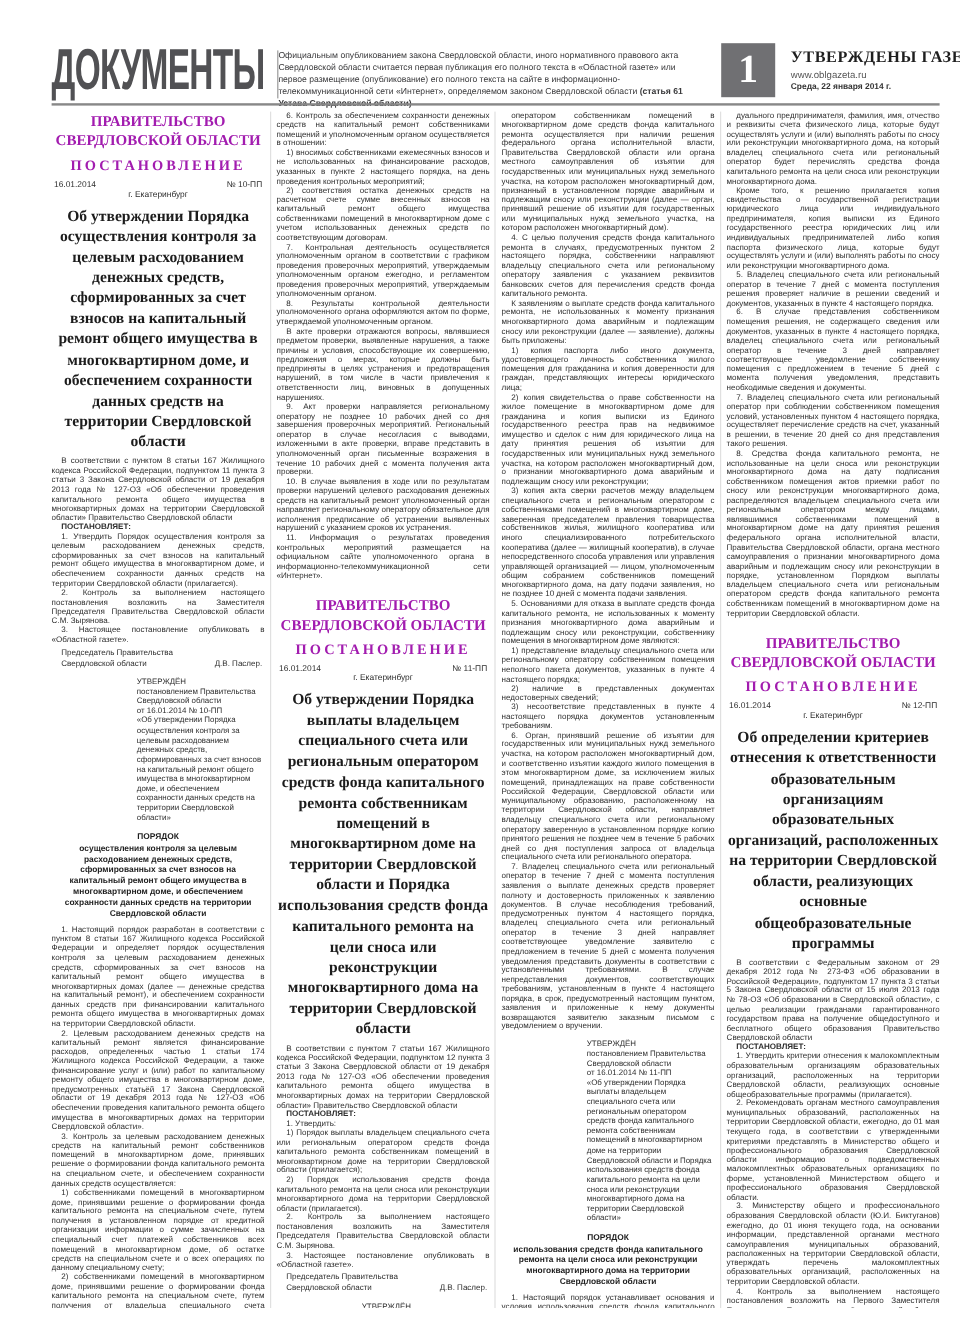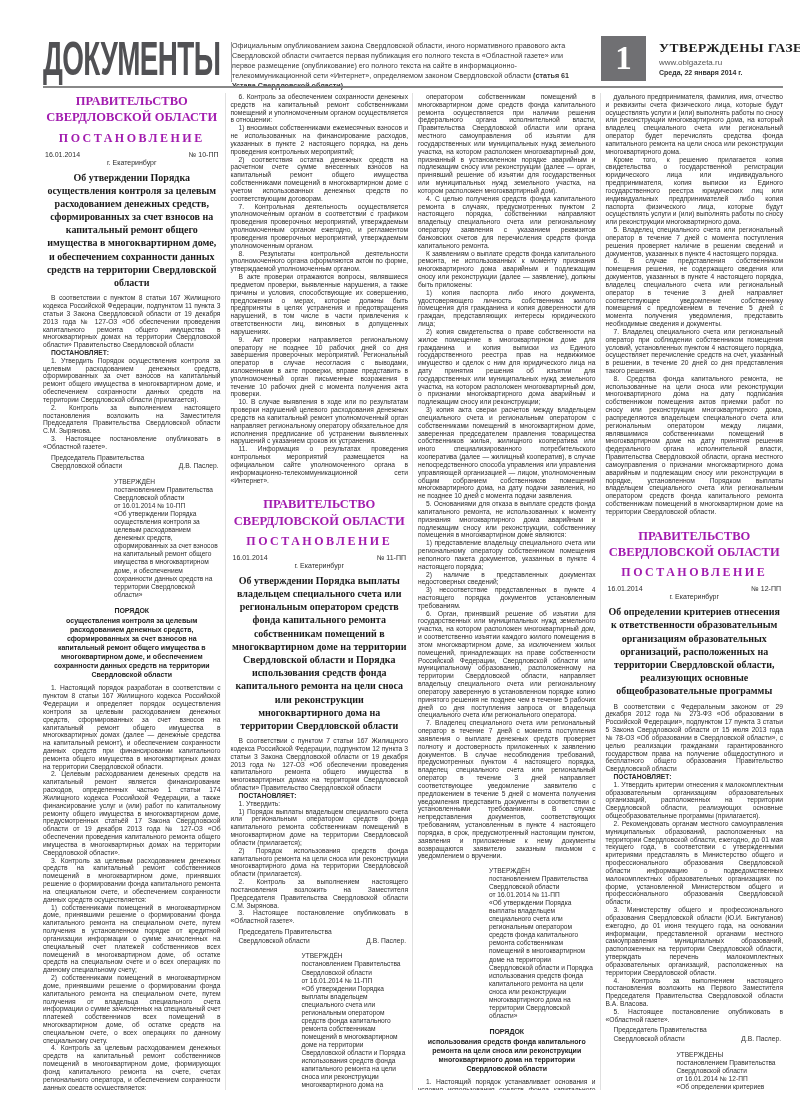--- a/index.html
+++ b/index.html
@@ -38,21 +38,21 @@
   .p.bold { font-weight:bold; }
 
   .gov { text-align:center; font-family:"Liberation Serif", serif; color:#a21caf; margin:12px 0 4px; }
   .gov-name { font-size:12.5px; font-weight:bold; line-height:1.3; }
   .gov-post { font-size:12px; font-weight:bold; letter-spacing:2.5px; margin-top:5px; white-space:nowrap; }
 
   .dateblock { margin:5px 2px 5px; }
   .dateline { display:flex; justify-content:space-between; font-size:7px; }
   .city { text-align:center; font-size:7px; margin-top:1px; }
 
-  .doc-title { font-family:"Liberation Serif", serif; font-weight:bold; font-size:10px;
+  .doc-title { font-family:"Liberation Serif", serif; font-weight:bold; font-size:13px;
                line-height:1.32; text-align:center; margin:3px 1px 5px; color:#1c1c1c; }
 
   .sig { margin:3px 0 6px; font-size:6.7px; line-height:1.3; padding-left:8px; }
   .sig-row { display:flex; justify-content:space-between; padding-right:2px; }
 
   .appr { margin:7px 0 7px 40%; font-size:6.6px; line-height:1.22; text-align:left; }
 
   .sec-h { text-align:center; font-weight:bold; font-size:7px; line-height:1.3; margin:7px 3px 5px; color:#1e1e1e; }
   .sec-h .sec-main { margin-bottom:1px; }
 </style>

